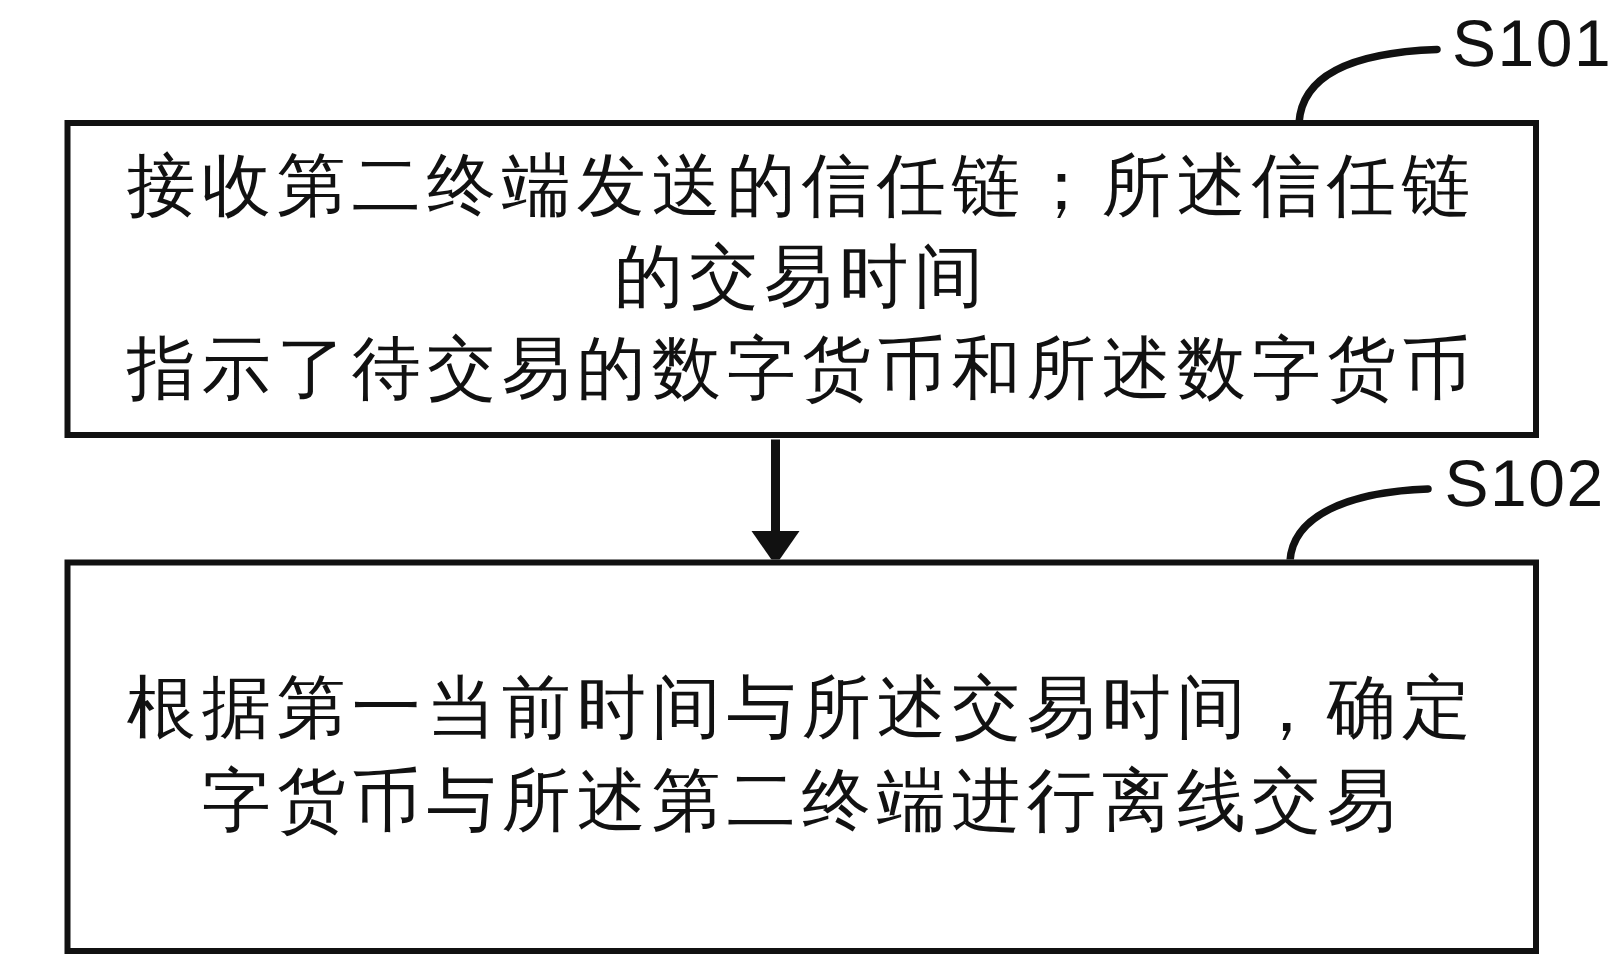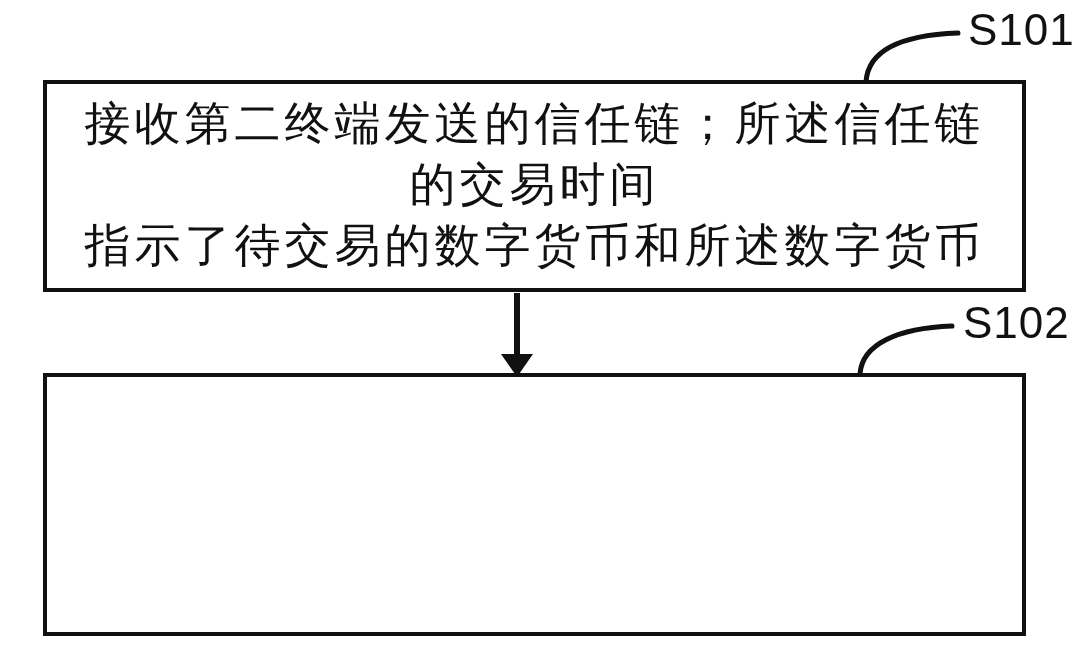--- a/index.html
+++ b/index.html
@@ -88,18 +88,20 @@
     <polygon points="501,354 533,354 517,377" fill="#111111"></polygon>
   </svg>
 
   <div class="step-box step-box-1">
     <div class="box-line">接收第二终端发送的信任链；所述信任链</div>
     <div class="box-line">的交易时间</div>
     <div class="box-line">指示了待交易的数字货币和所述数字货币</div>
   </div>
 
   <div class="step-box step-box-2">
+    <div class="box-line">根据第一当前时间与所述交易时间，确定</div>
+    <div class="box-line">字货币与所述第二终端进行离线交易</div>
   </div>
 
   <div class="step-label step-label-1">S101</div>
   <div class="step-label step-label-2">S102</div>
 
 </div>
 
 </body></html>

